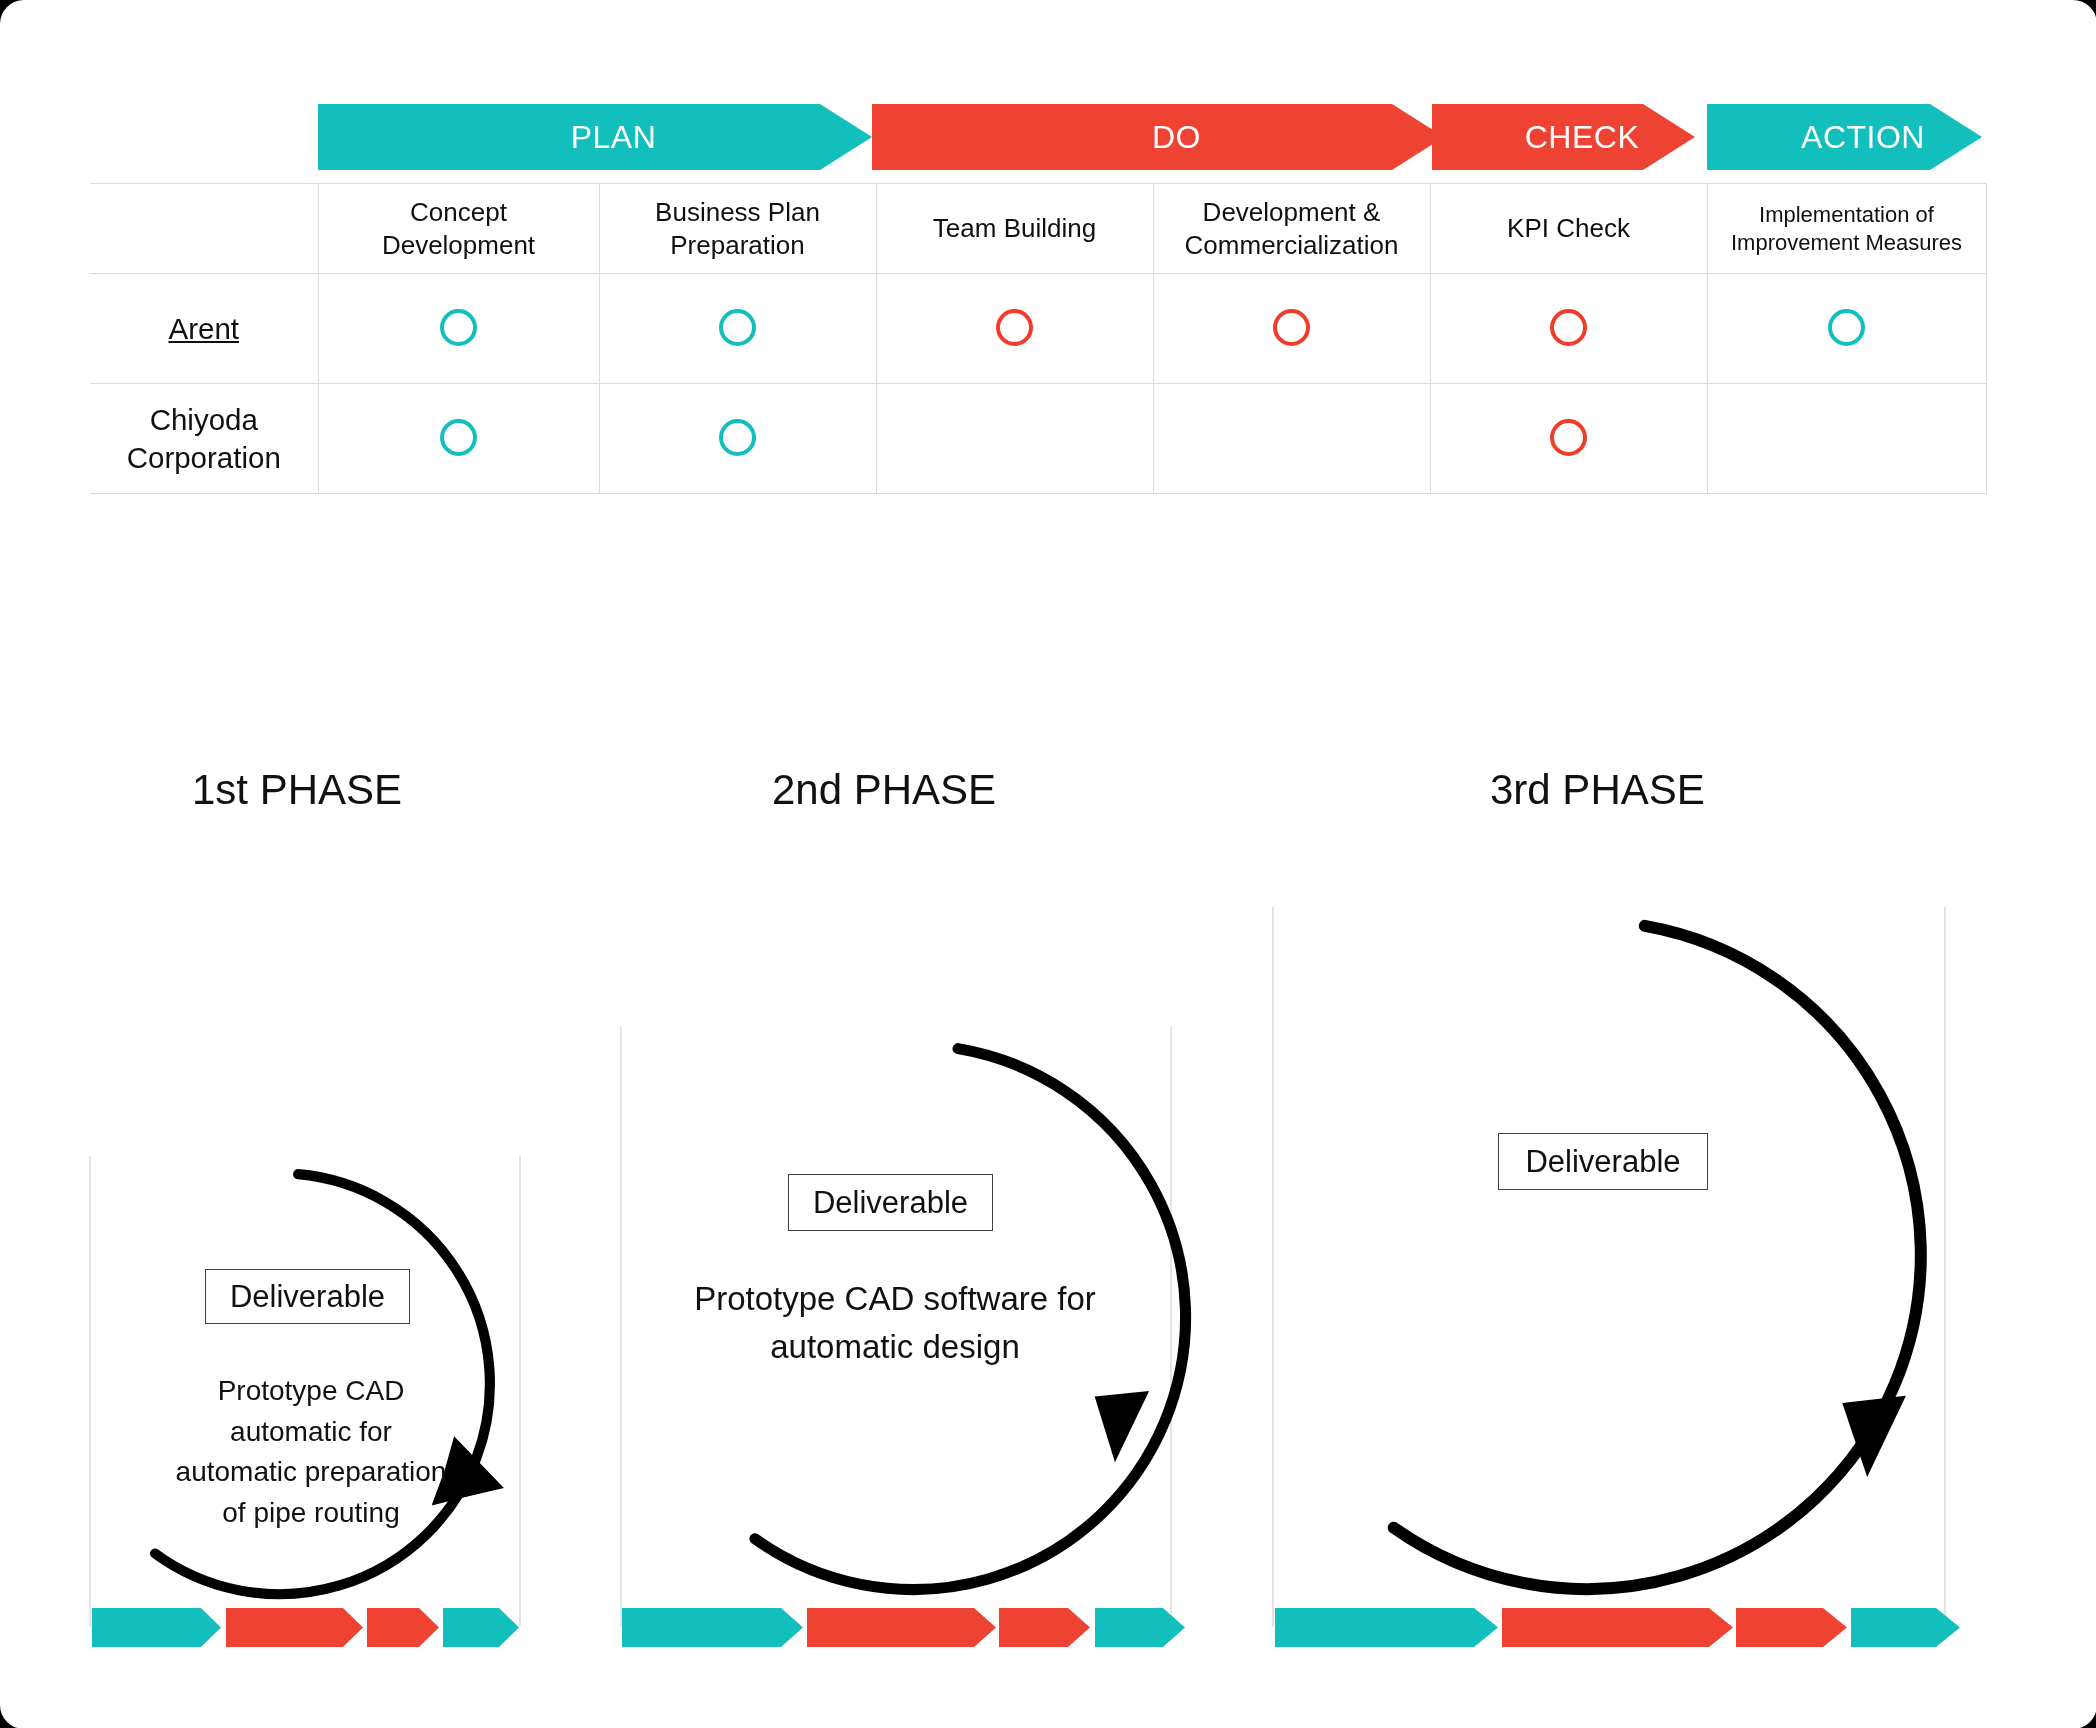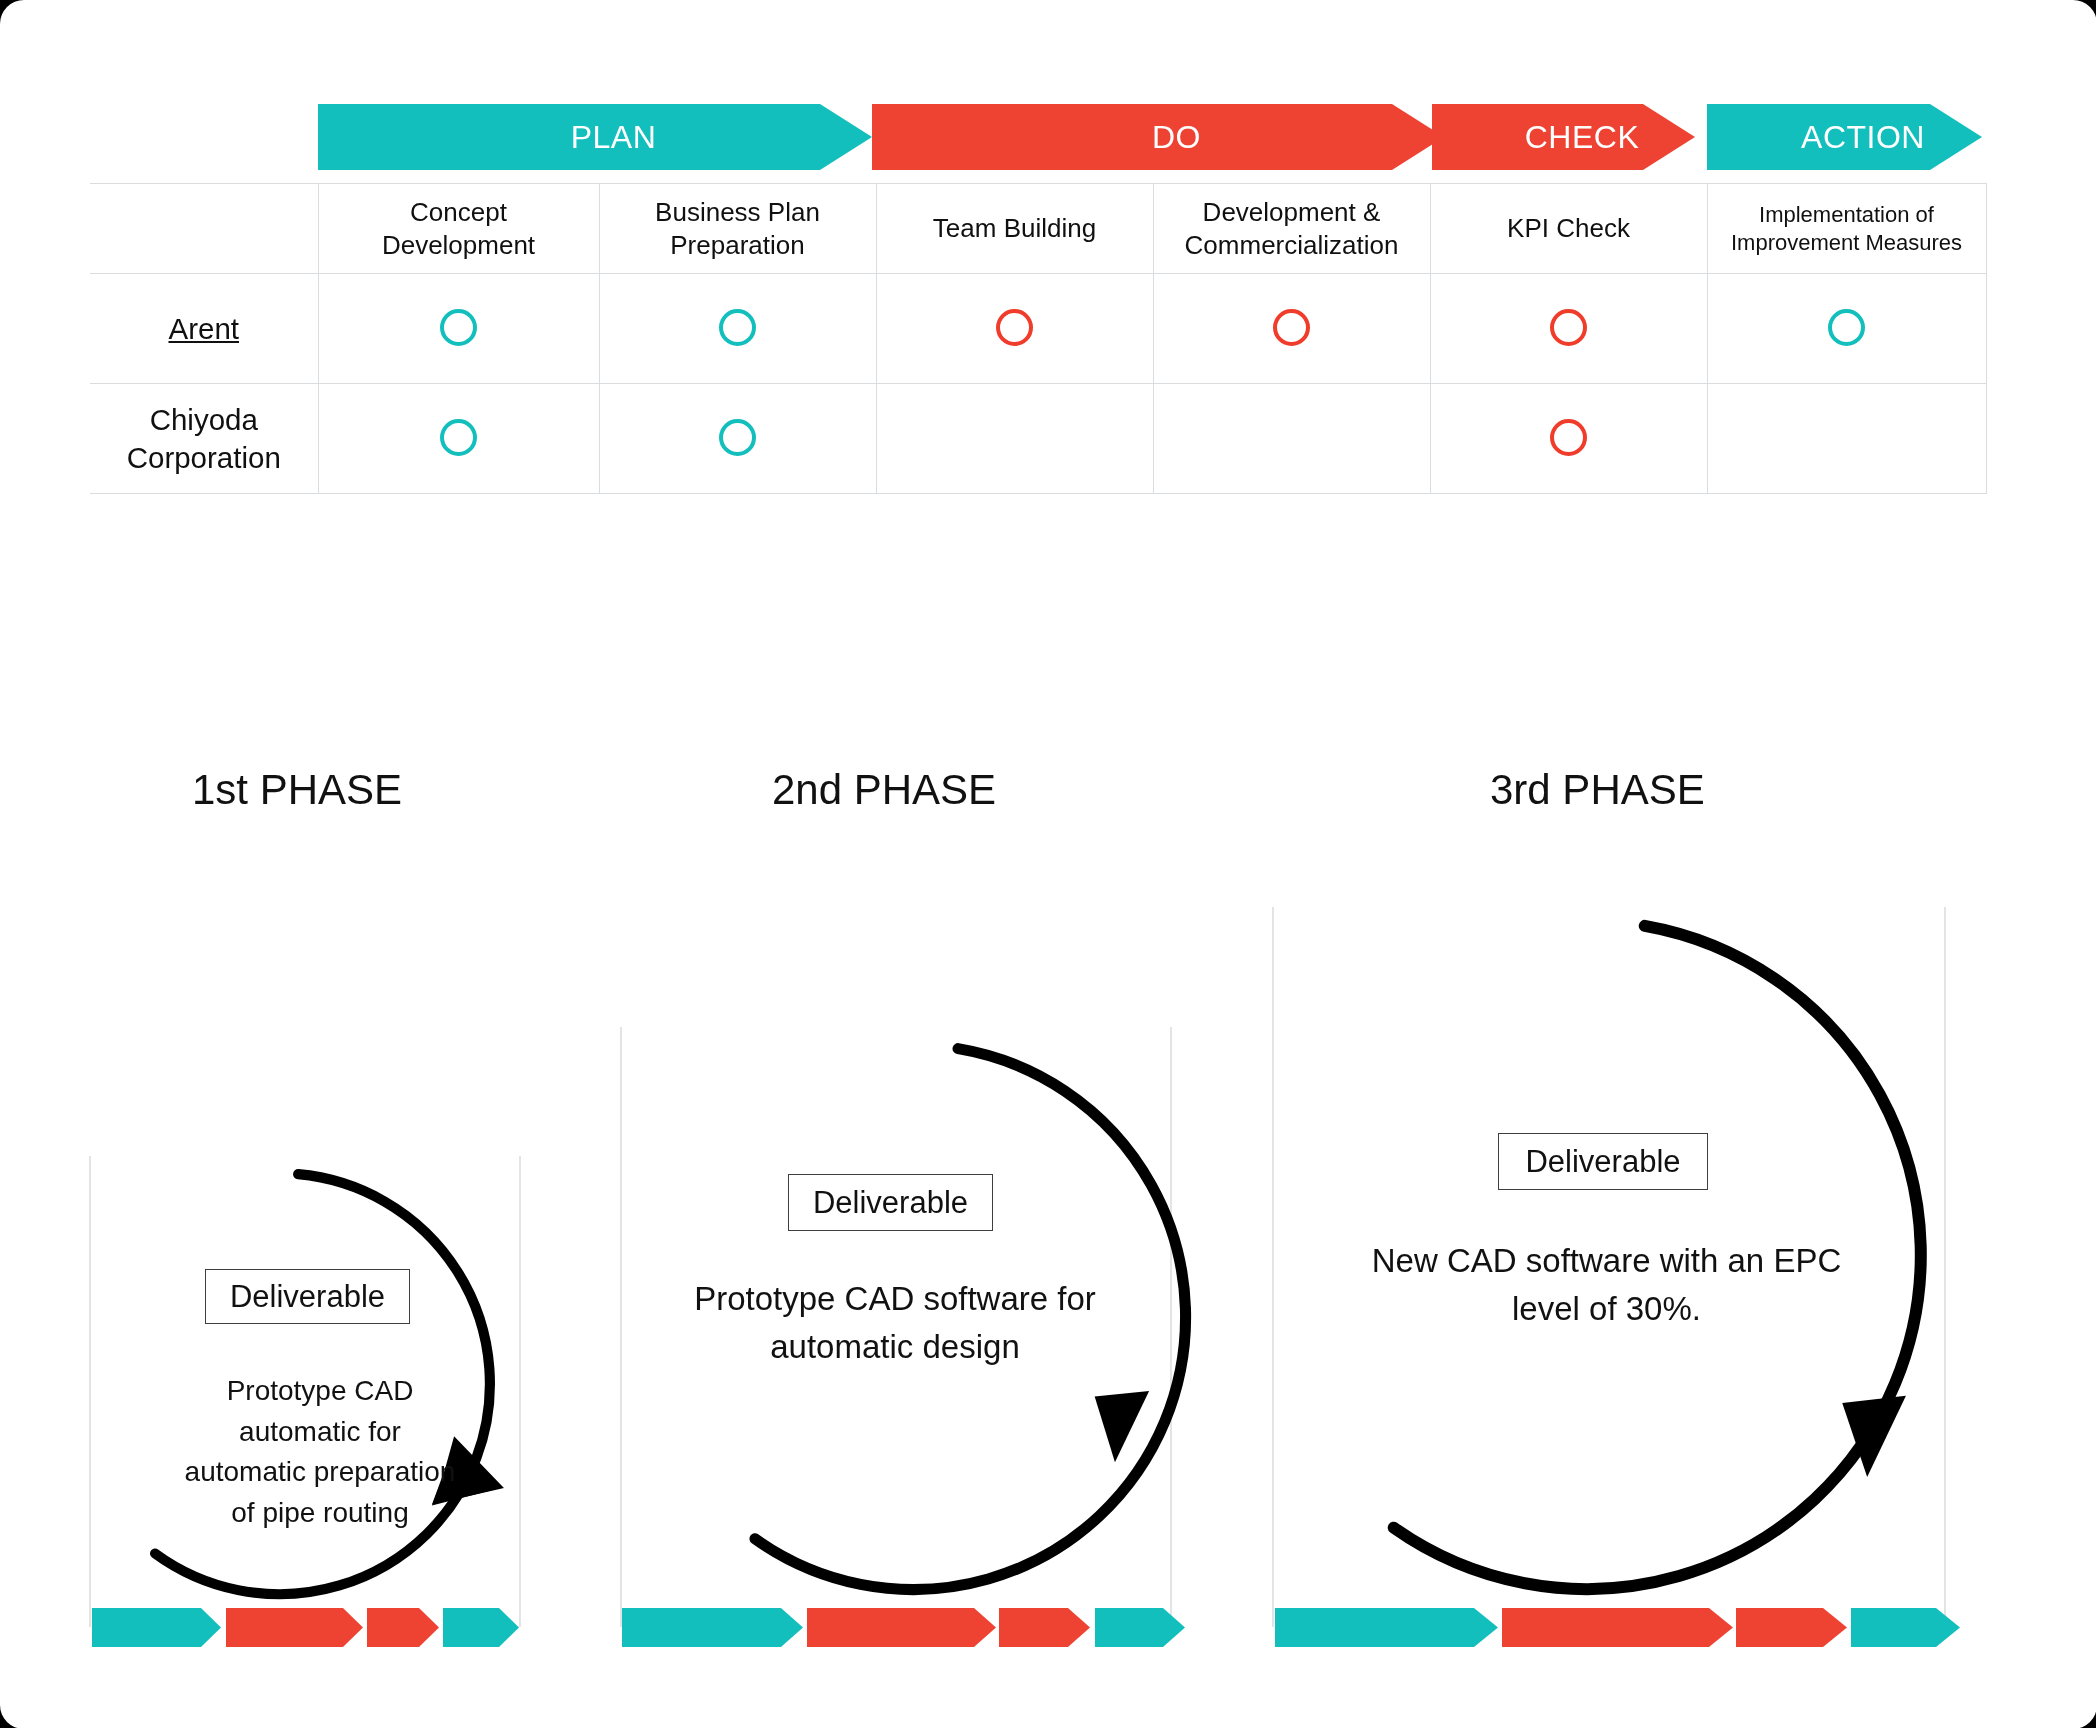--- a/index.html
+++ b/index.html
@@ -194,21 +194,21 @@
     <svg class="cyc" width="2097" height="1729" viewBox="0 0 2272 1873" style="overflow:visible;">
       <path d="M 323 1272
                A 228 228 0 1 1 168 1683" fill="none" stroke="#000" stroke-width="11" stroke-linecap="round"></path>
       <polygon points="492,1556 546,1612 468,1630 482,1592" fill="#000"></polygon>
       <path d="M 494 1566 L 542 1612 L 468 1631 Z" fill="#000"></path>
     </svg>
 
     <div class="deliv-box" style="left:205px;top:1269px;width:205px;height:55px;">
       <span>Deliverable</span>
     </div>
-    <div class="deliv-text" style="left:140px;top:1371px;width:360px;font-size:28px;">
+    <div class="deliv-text" style="left:131px;top:1371px;width:360px;font-size:28px;">
       <div>Prototype CAD</div>
       <div>automatic for</div>
       <div>automatic preparation</div>
       <div>of pipe routing</div>
     </div>
 
     <div class="segbar" style="left:92px;top:1608px;width:426px;">
       <div class="seg teal" style="left:0;width:129px;clip-path:polygon(0 0, calc(100% - 20px) 0, 100% 50%, calc(100% - 20px) 100%, 0 100%);"></div>
       <div class="seg red" style="left:134px;width:137px;clip-path:polygon(0 0, calc(100% - 20px) 0, 100% 50%, calc(100% - 20px) 100%, 0 100%);"></div>
       <div class="seg red" style="left:275px;width:72px;clip-path:polygon(0 0, calc(100% - 20px) 0, 100% 50%, calc(100% - 20px) 100%, 0 100%);"></div>
@@ -250,24 +250,20 @@
 
     <svg class="cyc" width="2097" height="1729" viewBox="0 0 2272 1873" style="overflow:visible;">
       <path d="M 1782 1003
                A 362 362 0 1 1 1510 1655" fill="none" stroke="#000" stroke-width="13" stroke-linecap="round"></path>
       <path d="M 2065 1512 L 2023 1600 L 1996 1520 Z" fill="#000"></path>
     </svg>
 
     <div class="deliv-box" style="left:1498px;top:1133px;width:210px;height:57px;">
       <span>Deliverable</span>
     </div>
-    <div class="deliv-text" style="left:1311px;top:1237px;width:591px;font-size:33px;">
-      <div>New CAD software with an EPC</div>
-      <div>level of 30%.</div>
-    </div>
 
     <div class="segbar" style="left:1275px;top:1608px;width:666px;">
       <div class="seg teal" style="left:0;width:223px;clip-path:polygon(0 0, calc(100% - 24px) 0, 100% 50%, calc(100% - 24px) 100%, 0 100%);"></div>
       <div class="seg red" style="left:227px;width:231px;clip-path:polygon(0 0, calc(100% - 24px) 0, 100% 50%, calc(100% - 24px) 100%, 0 100%);"></div>
       <div class="seg red" style="left:461px;width:111px;clip-path:polygon(0 0, calc(100% - 24px) 0, 100% 50%, calc(100% - 24px) 100%, 0 100%);"></div>
       <div class="seg teal" style="left:576px;width:109px;clip-path:polygon(0 0, calc(100% - 24px) 0, 100% 50%, calc(100% - 24px) 100%, 0 100%);"></div>
     </div>
   </div>
 
 </div>

